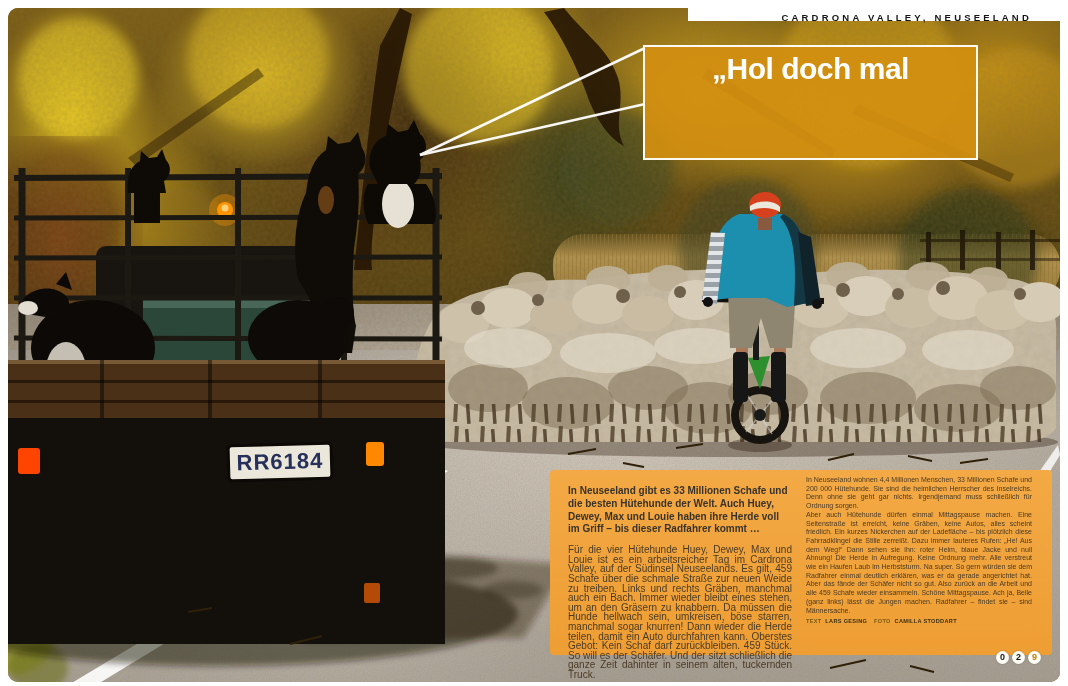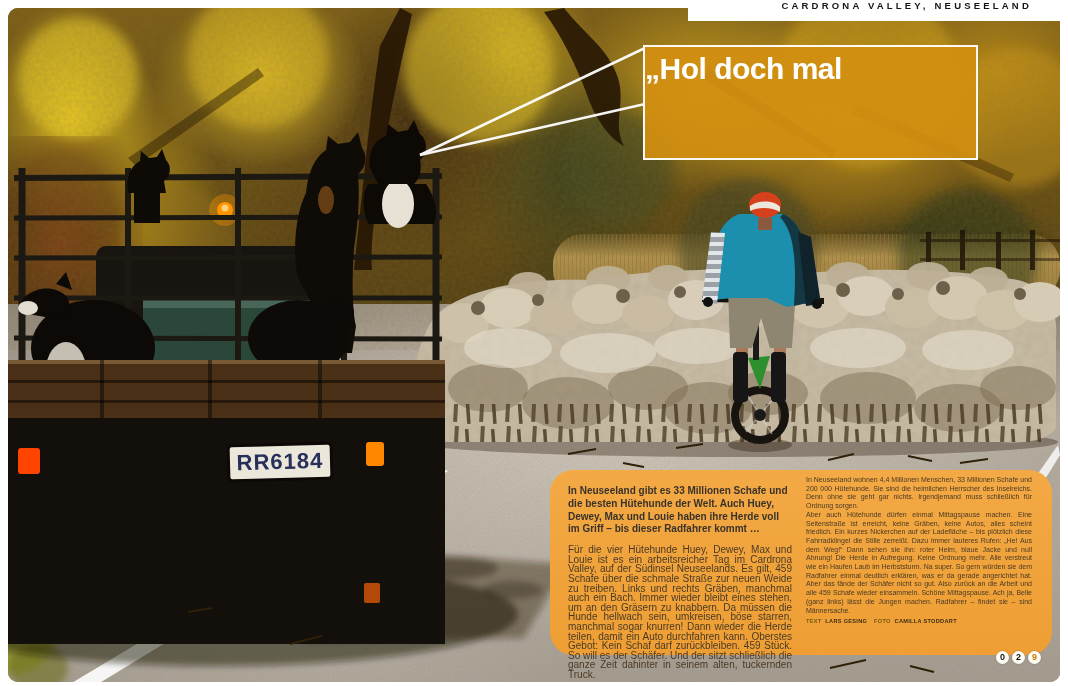--- a/index.html
+++ b/index.html
@@ -31,34 +31,34 @@
     background:radial-gradient(90px 140px at 40% 45%, rgba(122,64,20,.95), rgba(90,46,14,.6) 60%, rgba(70,38,12,0));}
   .road{position:absolute;left:0;top:296px;width:1052px;height:378px;
     background:
       radial-gradient(640px 300px at 58% 32%, #d6cec1 0%, rgba(214,206,193,0) 70%),
       radial-gradient(420px 260px at 30% 85%, rgba(200,192,180,.55), rgba(200,192,180,0) 70%),
       linear-gradient(#938b80, #b9b1a5 30%, #b3ab9f 68%, #a8a094);}
   svg.paint{position:absolute;left:0;top:0;}
   
   #bubble{position:absolute;left:635px;top:37px;width:335px;height:115px;box-sizing:border-box;
     background:rgba(211,143,16,.92);border:2px solid rgba(255,255,255,.95);
-    text-align:left;padding-top:4px;}
+    text-align:center;padding-top:4px;}
   #bubble .ql{display:block;color:#ffffff;font-weight:bold;font-size:30px;line-height:35px;
     letter-spacing:-.5px;}
   
   #plate{position:absolute;left:222px;top:438px;width:100px;height:32px;background:#ebe7da;
     border-radius:2px;box-shadow:0 0 0 3px rgba(12,9,6,.92);transform:rotate(-1.5deg);
     color:#27305a;font-weight:bold;font-size:22px;letter-spacing:1px;text-align:center;
     line-height:32px;}
   
   #headerStrip{position:absolute;left:688px;top:0;right:0;height:21px;background:#ffffff;}
-  #headerStrip .loc{position:absolute;right:36px;top:0;font-size:9.5px;font-weight:bold;
+  #headerStrip .loc{position:absolute;right:36px;top:12px;font-size:9.5px;font-weight:bold;
     letter-spacing:3.2px;color:#151515;white-space:nowrap;}
   
-  #panel{position:absolute;left:550px;top:470px;width:502px;height:185px;border-radius:23px;
+  #panel{position:absolute;left:550px;top:470px;width:502px;height:185px;border-radius:4px;
     background:linear-gradient(#f3a945, #ee9e33);}
   #panel .col1{position:absolute;left:18px;top:15px;width:224px;}
   #panel .intro{font-size:10px;font-weight:bold;line-height:12.8px;color:#39322a;
     text-align:left;margin:0 0 9px 0;}
   #panel .body1{font-size:10px;line-height:9.6px;color:#4a3a25;text-align:justify;margin:0;
     hyphens:auto;-webkit-hyphens:auto;}
   #panel .col2{position:absolute;left:256px;top:6px;width:226px;height:176px;overflow:hidden;}
   #panel .col2 p{font-size:7px;line-height:8.7px;color:#4a3a25;text-align:justify;margin:0;
     hyphens:auto;-webkit-hyphens:auto;}
   #panel .credits{margin-top:3px;font-size:5.6px;font-weight:bold;letter-spacing:.3px;

